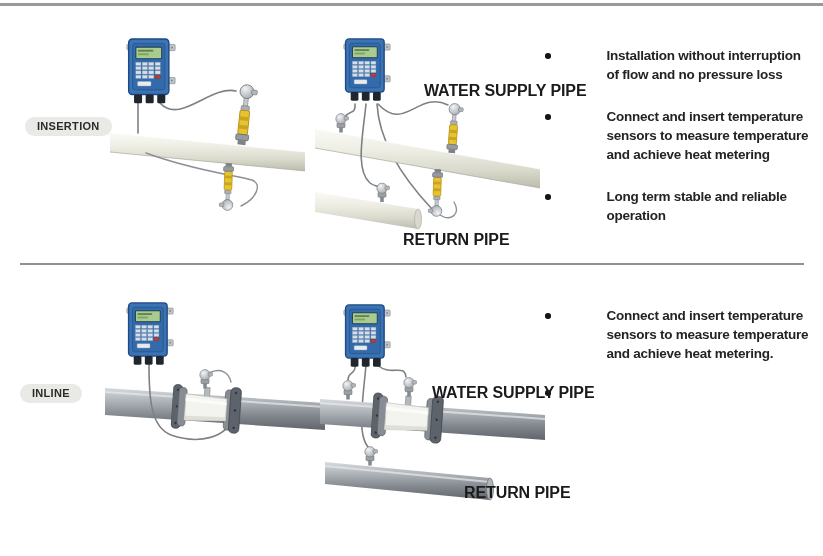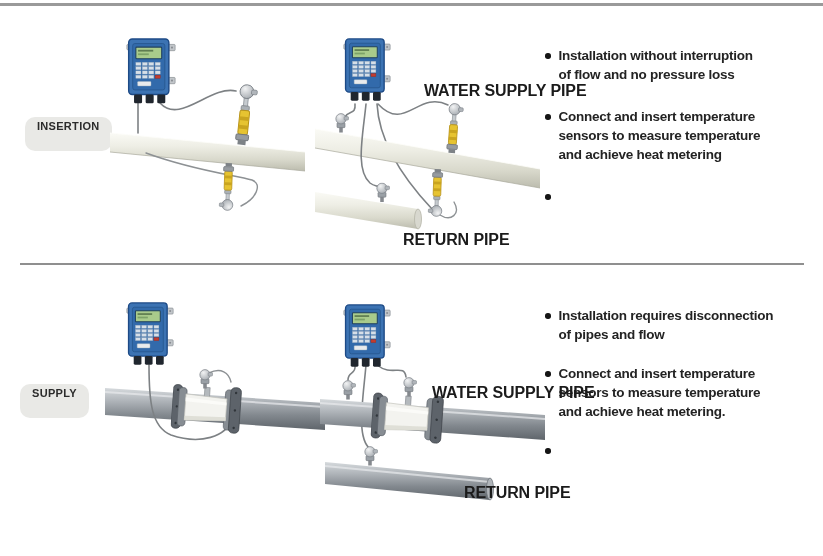--- a/index.html
+++ b/index.html
@@ -1,33 +1,33 @@
 <!DOCTYPE html>
 <html><head>
 <meta charset="utf-8">
 <style>
   html,body{margin:0;padding:0;background:#ffffff;}
   .page{position:relative;width:823px;height:556px;background:#ffffff;overflow:hidden;
         font-family:"Liberation Sans",sans-serif;}
   .rule-top{position:absolute;left:0;top:3px;width:823px;height:2.5px;background:#9a9a9a;}
   .rule-mid{position:absolute;left:20px;top:263px;width:784px;height:2px;background:#8f8f8f;}
-  .tag{position:absolute;background:#e9e9e6;border-radius:10px;height:34px;line-height:19px;
+  .tag{position:absolute;background:#e9e9e6;border-radius:10px;height:19px;line-height:19px;
        padding:0 12px;font-size:11px;font-weight:bold;color:#2b2b2b;letter-spacing:.3px;}
   .tag-insertion{left:25px;top:117px;}
   .tag-inline{left:20px;top:384px;}
   .pipe-label{position:absolute;font-size:16px;font-weight:bold;color:#1b1b1b;
               letter-spacing:-0.1px;white-space:nowrap;z-index:5;}
   .lbl-wsp1{left:424px;top:82px;}
   .lbl-rp1{left:403px;top:231px;}
   .lbl-wsp2{left:432px;top:384px;}
   .lbl-rp2{left:464px;top:484px;}
   .bullets{position:absolute;left:545px;width:270px;list-style:none;margin:0;padding:0;}
   .bullets-1{top:46px;}
   .bullets-2{top:306px;}
-  .bullets li{display:flex;margin-bottom:23px;}
+  .bullets li{display:flex;margin-bottom:23px;gap:48px;}
   .bullets-2 li{margin-bottom:20px;}
   .dot{flex:0 0 auto;width:5.5px;height:5.5px;border-radius:50%;background:#151515;margin:7px 8px 0 0;}
   .btext{font-size:13.5px;line-height:19px;font-weight:bold;color:#232323;
          white-space:pre-line;letter-spacing:-0.25px;}
   svg.diagram{position:absolute;overflow:visible;}
   .cable{fill:none;stroke:#7d8184;stroke-width:1.6;stroke-linecap:round;}
   .cable2{fill:none;stroke:#8d9194;stroke-width:1.4;stroke-linecap:round;}
 </style>
 </head>
 <body>
@@ -123,21 +123,21 @@
           <circle cx="72" cy="28" r="1.4" fill="#31363b"></circle>
           <circle cx="72" cy="48" r="1.4" fill="#31363b"></circle>
       </symbol>
     </defs>
   </svg>
 
   <div class="rule-top"></div>
   <div class="rule-mid"></div>
 
   <div class="tag tag-insertion">INSERTION</div>
-  <div class="tag tag-inline">SUPPLY</div>
+  <div class="tag tag-inline">INLINE</div>
 
   <svg class="diagram" style="left:100px;top:25px" width="215" height="220" viewBox="0 0 215 220">
     <path class="cable" d="M 38 78 L 38 108"></path>
     <polygon points="10,108 205,127 205,146 10,127" fill="url(#pipeWhiteGrad)"></polygon>
     <path d="M 10 108 L 205 127" stroke="#fdfdf9" stroke-width="1" fill="none" opacity="0.8"></path>
     <path d="M 10 127 L 205 146" stroke="#aaaa9d" stroke-width="1" fill="none" opacity="0.7"></path>
     <path class="cable" d="M 60 78 C 80 100, 110 60, 136 66"></path>
     <path class="cable2" d="M 46 128 C 95 146, 135 150, 152 155 C 163 159, 156 174, 141 181"></path>
     <use href="#transmitter" x="26" y="13" width="50" height="70"></use>
     <use href="#insertion-sensor" x="133" y="59" width="23" height="62" transform="rotate(6 144 90)"></use>
@@ -200,28 +200,25 @@
 of flow and no pressure loss</span>
       </li>
     <li>
         <span class="dot"></span>
         <span class="btext">Connect and insert temperature
 sensors to measure temperature
 and achieve heat metering</span>
       </li>
     <li>
         <span class="dot"></span>
+        <span class="btext">Long term stable and reliable
+operation</span>
       </li>
   </ul>
   <ul class="bullets bullets-2">
-    <li>
-        <span class="dot"></span>
-        <span class="btext">Installation requires disconnection
-of pipes and flow</span>
-      </li>
     <li>
         <span class="dot"></span>
         <span class="btext">Connect and insert temperature
 sensors to measure temperature
 and achieve heat metering.</span>
       </li>
     <li>
         <span class="dot"></span>
       </li>
   </ul>

